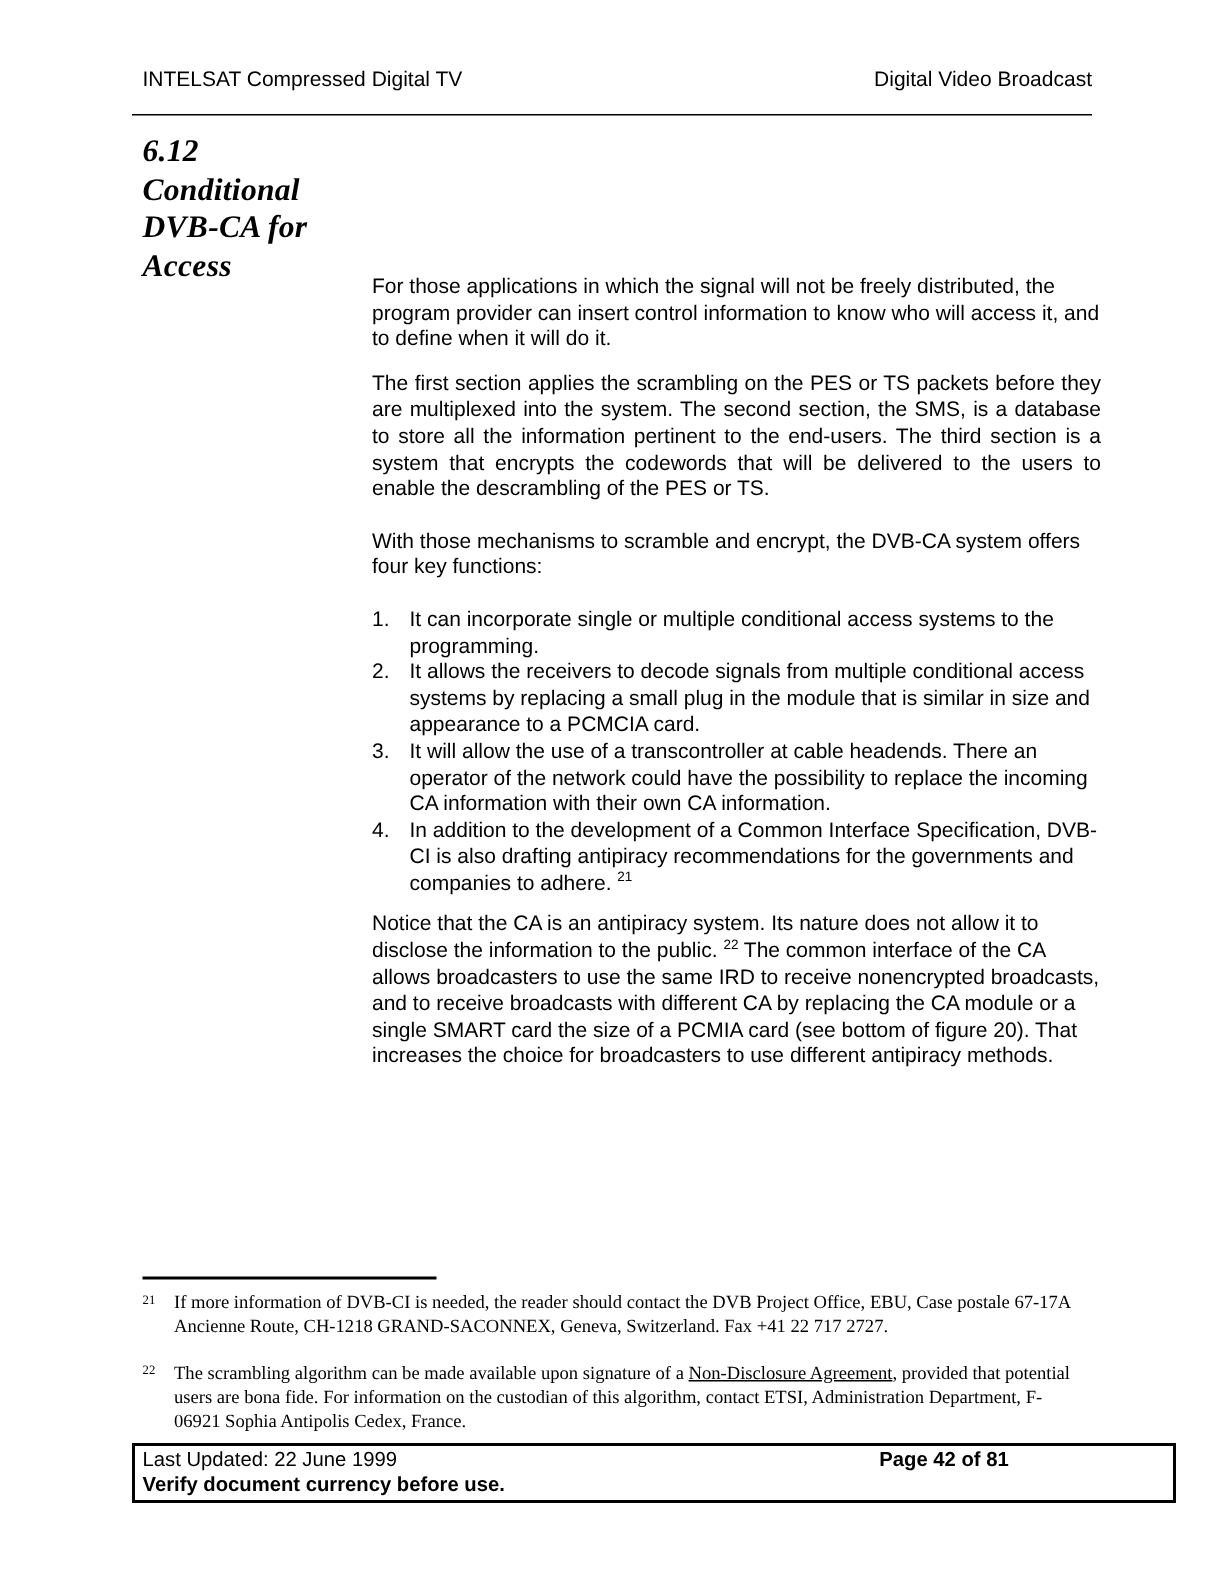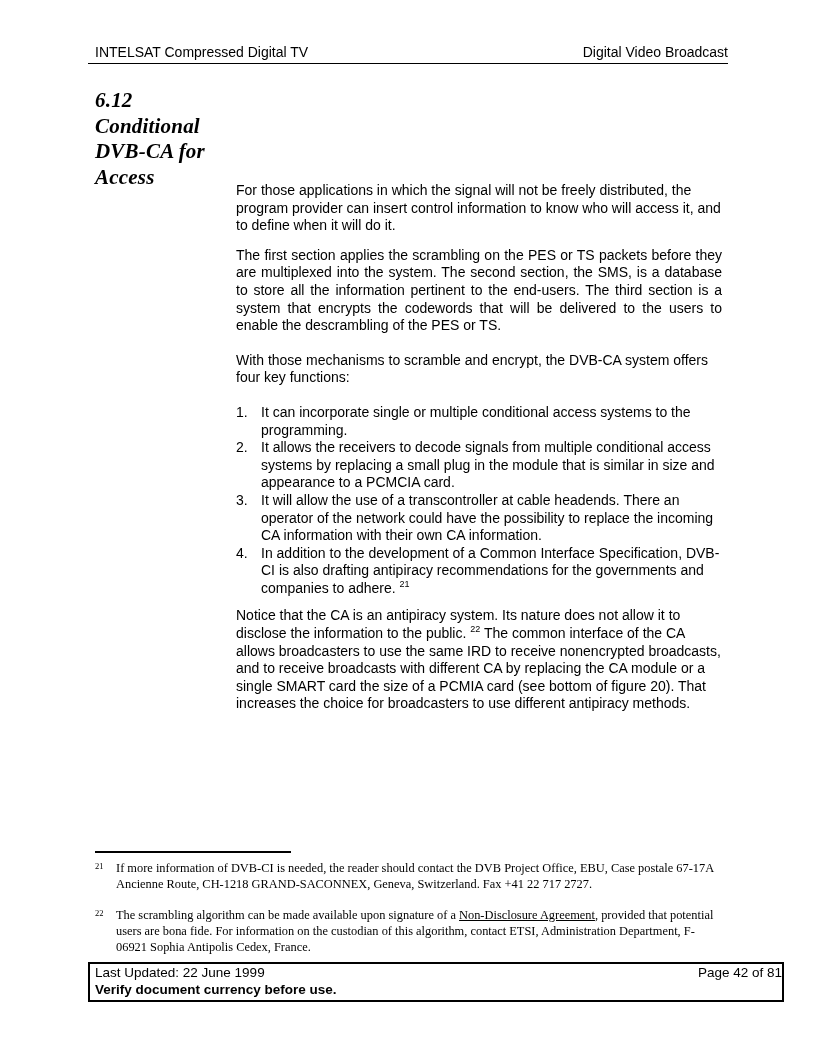--- a/index.html
+++ b/index.html
@@ -15,21 +15,21 @@
 
   
   .header {
     position: absolute;
     left: 88px;
     top: 44px;
     width: 640px;
     display: flex;
     justify-content: space-between;
     font-size: 14px;
-    padding-bottom: 3px;
+    padding-bottom: 16px;
     border-bottom: 1.5px solid #000;
   }
   .header .hleft { padding-left: 7px; }
 
   
   .side-heading {
     position: absolute;
     left: 95px;
     top: 88px;
     width: 150px;
@@ -37,21 +37,21 @@
     font-style: italic;
     font-weight: bold;
     font-size: 21px;
     line-height: 25.5px;
     letter-spacing: 0.2px;
   }
 
   
   .body-col {
     position: absolute;
-    left: 236px;
+    left: 248px;
     top: 182px;
     width: 486px;
     font-size: 14px;
     line-height: 17.6px;
   }
   .body-col p { margin: 0; }
   .p2 { margin-top: 33px !important; }
   .p3 { margin-top: 12px !important; text-align: justify; }
   .p4 { margin-top: 17px !important; }
   .numbered-list { margin-top: 17px; }
@@ -93,21 +93,21 @@
     left: 88px;
     top: 962px;
     width: 696px;
     box-sizing: border-box;
     border: 2px solid #000;
     font-size: 13.5px;
     padding: 1px 0 2px 0;
   }
   .footer-row { display: flex; line-height: 16.5px; }
   .fcell-left { flex: 1; padding-left: 5px; }
-  .fcell-mid { flex: 0.8; text-align: right; }
+  .fcell-mid { flex: 0.8; text-align: center; font-weight: bold; }
   .fcell-right { flex: 1.7; text-align: right; padding-right: 40px; }
   .bold { font-weight: bold; }
 </style>
 </head>
 <body>
 
 <div class="page">
 
   <div class="header">
     <span class="hleft">INTELSAT Compressed Digital TV</span>

